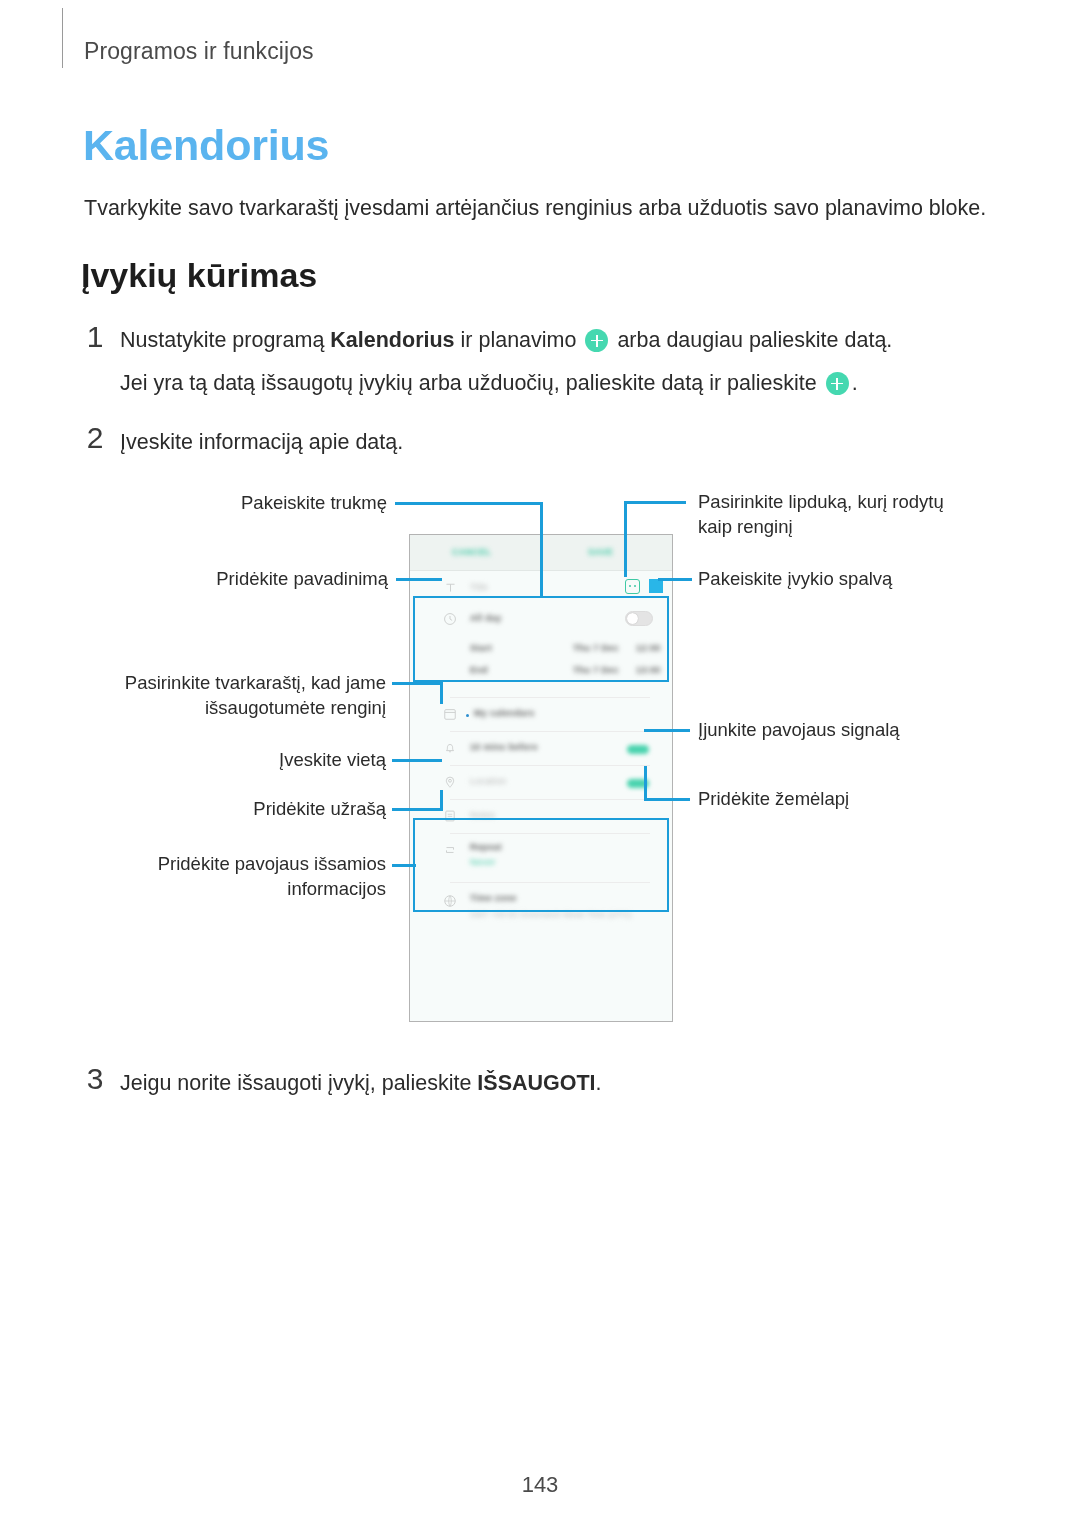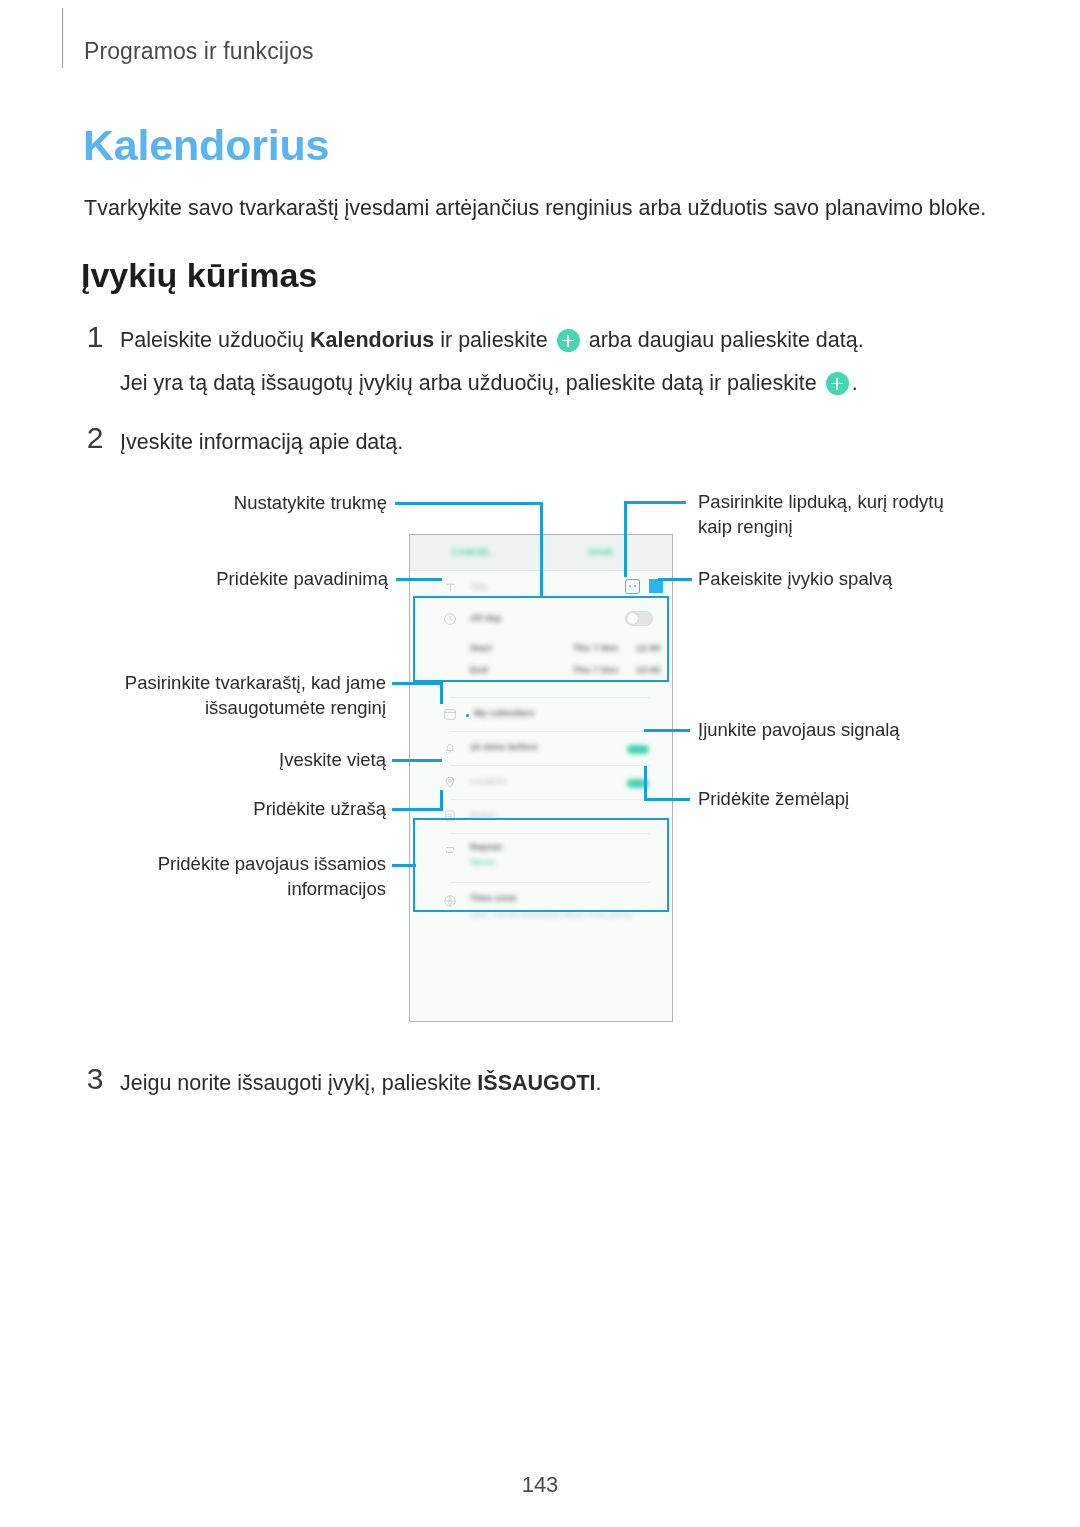--- a/index.html
+++ b/index.html
@@ -252,21 +252,21 @@
   <div class="header-rule"></div>
   <div class="header-title">Programos ir funkcijos</div>
 </div>
 
 <div class="doc-title">Kalendorius</div>
 <div class="doc-intro">Tvarkykite savo tvarkaraštį įvesdami artėjančius renginius arba užduotis savo planavimo bloke.</div>
 <div class="section-title">Įvykių kūrimas</div>
 
 <div class="step-num" style="left:80px; top:320px;">1</div>
 <div class="step-text" style="left:120px; top:326px;">
-  <span>Paleiskite užduočių </span><b>Kalendorius</b><span> ir palieskite </span><span class="plus-icon"></span><span> arba daugiau palieskite datą.</span>
+  <span>Nustatykite programą </span><b>Kalendorius</b><span> ir planavimo </span><span class="plus-icon"></span><span> arba daugiau palieskite datą.</span>
 </div>
 <div class="step-text" style="left:120px; top:369px;">
   <span>Jei yra tą datą išsaugotų įvykių arba užduočių, palieskite datą ir palieskite </span><span class="plus-icon"></span><span>.</span>
 </div>
 
 <div class="step-num" style="left:80px; top:421px;">2</div>
 <div class="step-text" style="left:120px; top:428px;">
   <span>Įveskite informaciją apie datą.</span>
 </div>
 
@@ -392,21 +392,21 @@
   <div class="cl v" style="left:624px; top:501px; height:76px;"></div>
 
   <div class="cl h" style="left:658px; top:578px; width:34px;"></div>
 
   <div class="cl h" style="left:644px; top:729px; width:46px;"></div>
 
   <div class="cl v" style="left:644px; top:766px; height:35px;"></div>
   <div class="cl h" style="left:644px; top:798px; width:46px;"></div>
 
   <div class="callout-label right-al" style="left:90px; top:491px; width:297px;">
-    <span>Nustatykite trukmę</span>
+    <span>Pakeiskite trukmę</span>
   </div>
 
   <div class="callout-label right-al" style="left:90px; top:567px; width:298px;">
     <span>Pridėkite pavadinimą</span>
   </div>
 
   <div class="callout-label right-al" style="left:50px; top:671px; width:336px;">
     <span>Pasirinkite tvarkaraštį, kad jame</span><br>
     <span>išsaugotumėte renginį</span>
   </div>

